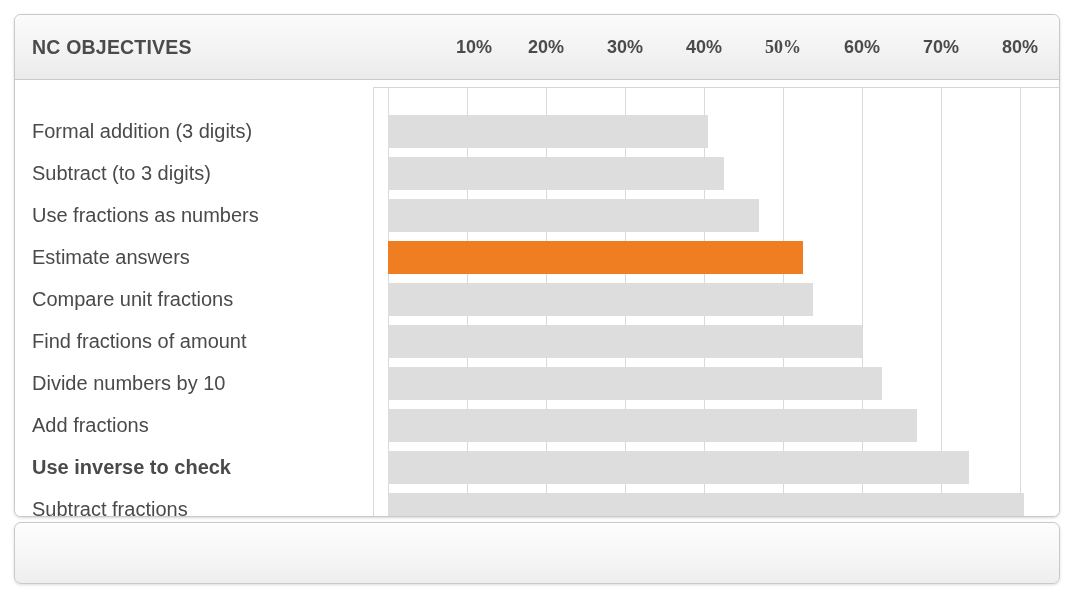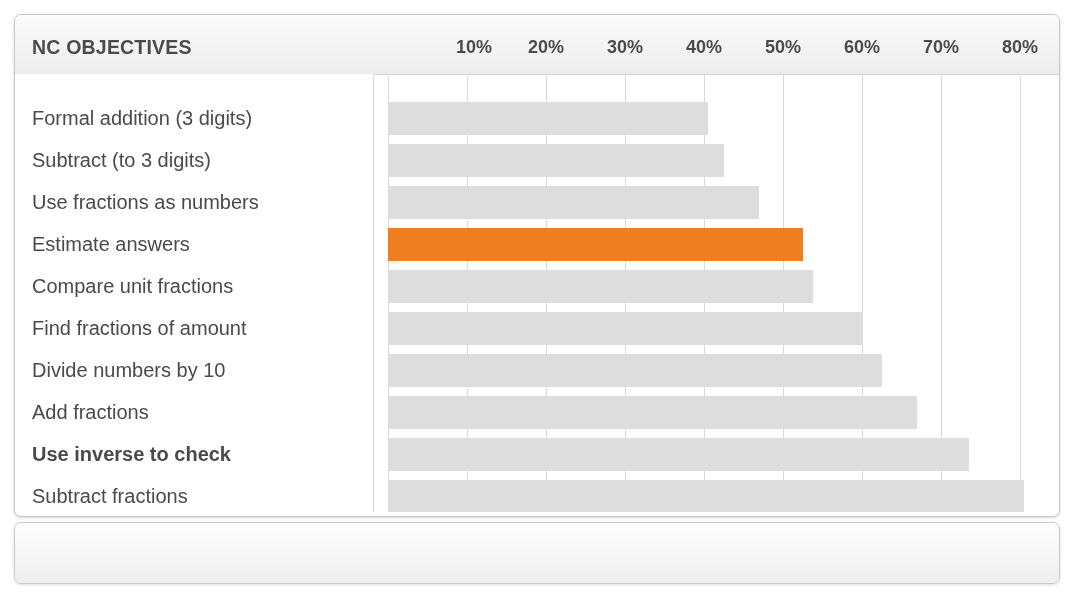--- a/index.html
+++ b/index.html
@@ -76,21 +76,21 @@
     font-weight: bold;
     color: #4b4b4b;
     white-space: nowrap;
     transform: translateX(-50%);
   }
 
   
   .chart-body {
     position: absolute;
     left: 0;
-    top: 59px;
+    top: 72px;
     width: 100%;
     height: 438px;
     background: #ffffff;
     overflow: hidden;
   }
 
   
   .label-col {
     position: absolute;
     left: 0;
@@ -169,21 +169,21 @@
 
   <div class="card">
 
     <div class="card-header">
       <div class="header-title">NC OBJECTIVES</div>
       <div class="header-ticks" id="header-ticks">
           <div class="tick-label" style="left: 93px; margin-left: 7px;">10%</div>
           <div class="tick-label" style="left: 172px;">20%</div>
           <div class="tick-label" style="left: 251px;">30%</div>
           <div class="tick-label" style="left: 330px;">40%</div>
-          <div class="tick-label" style="left: 409px;">50%</div>
+          <div class="tick-label" style="left: 409px; font-family: Liberation Serif, serif;">50%</div>
           <div class="tick-label" style="left: 488px;">60%</div>
           <div class="tick-label" style="left: 567px;">70%</div>
           <div class="tick-label" style="left: 646px;">80%</div>
         </div>
     </div>
 
     <div class="chart-body">
       <div class="body-top-rule"></div>
       <div class="label-col" id="label-col">
           <div class="row-label" style="top: 28px;">Formal addition (3 digits)</div>

